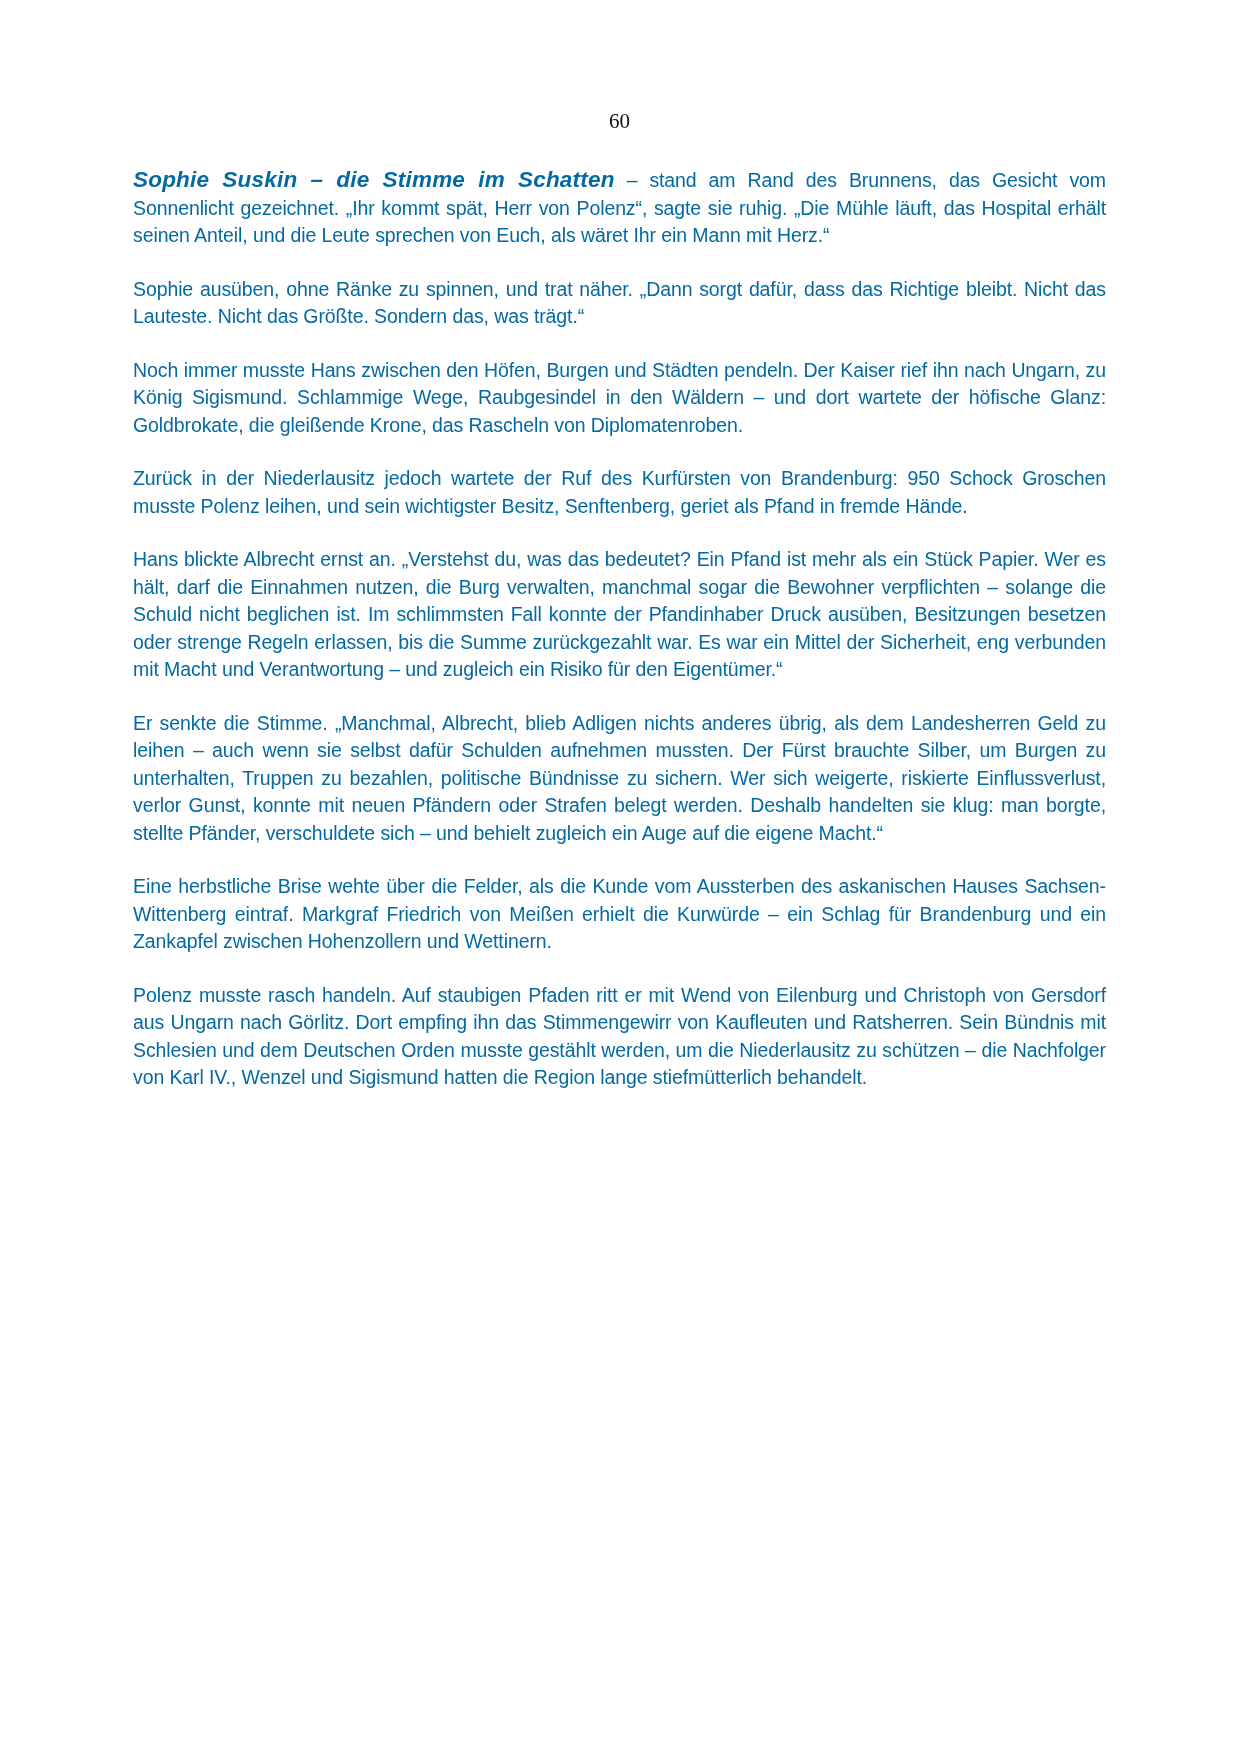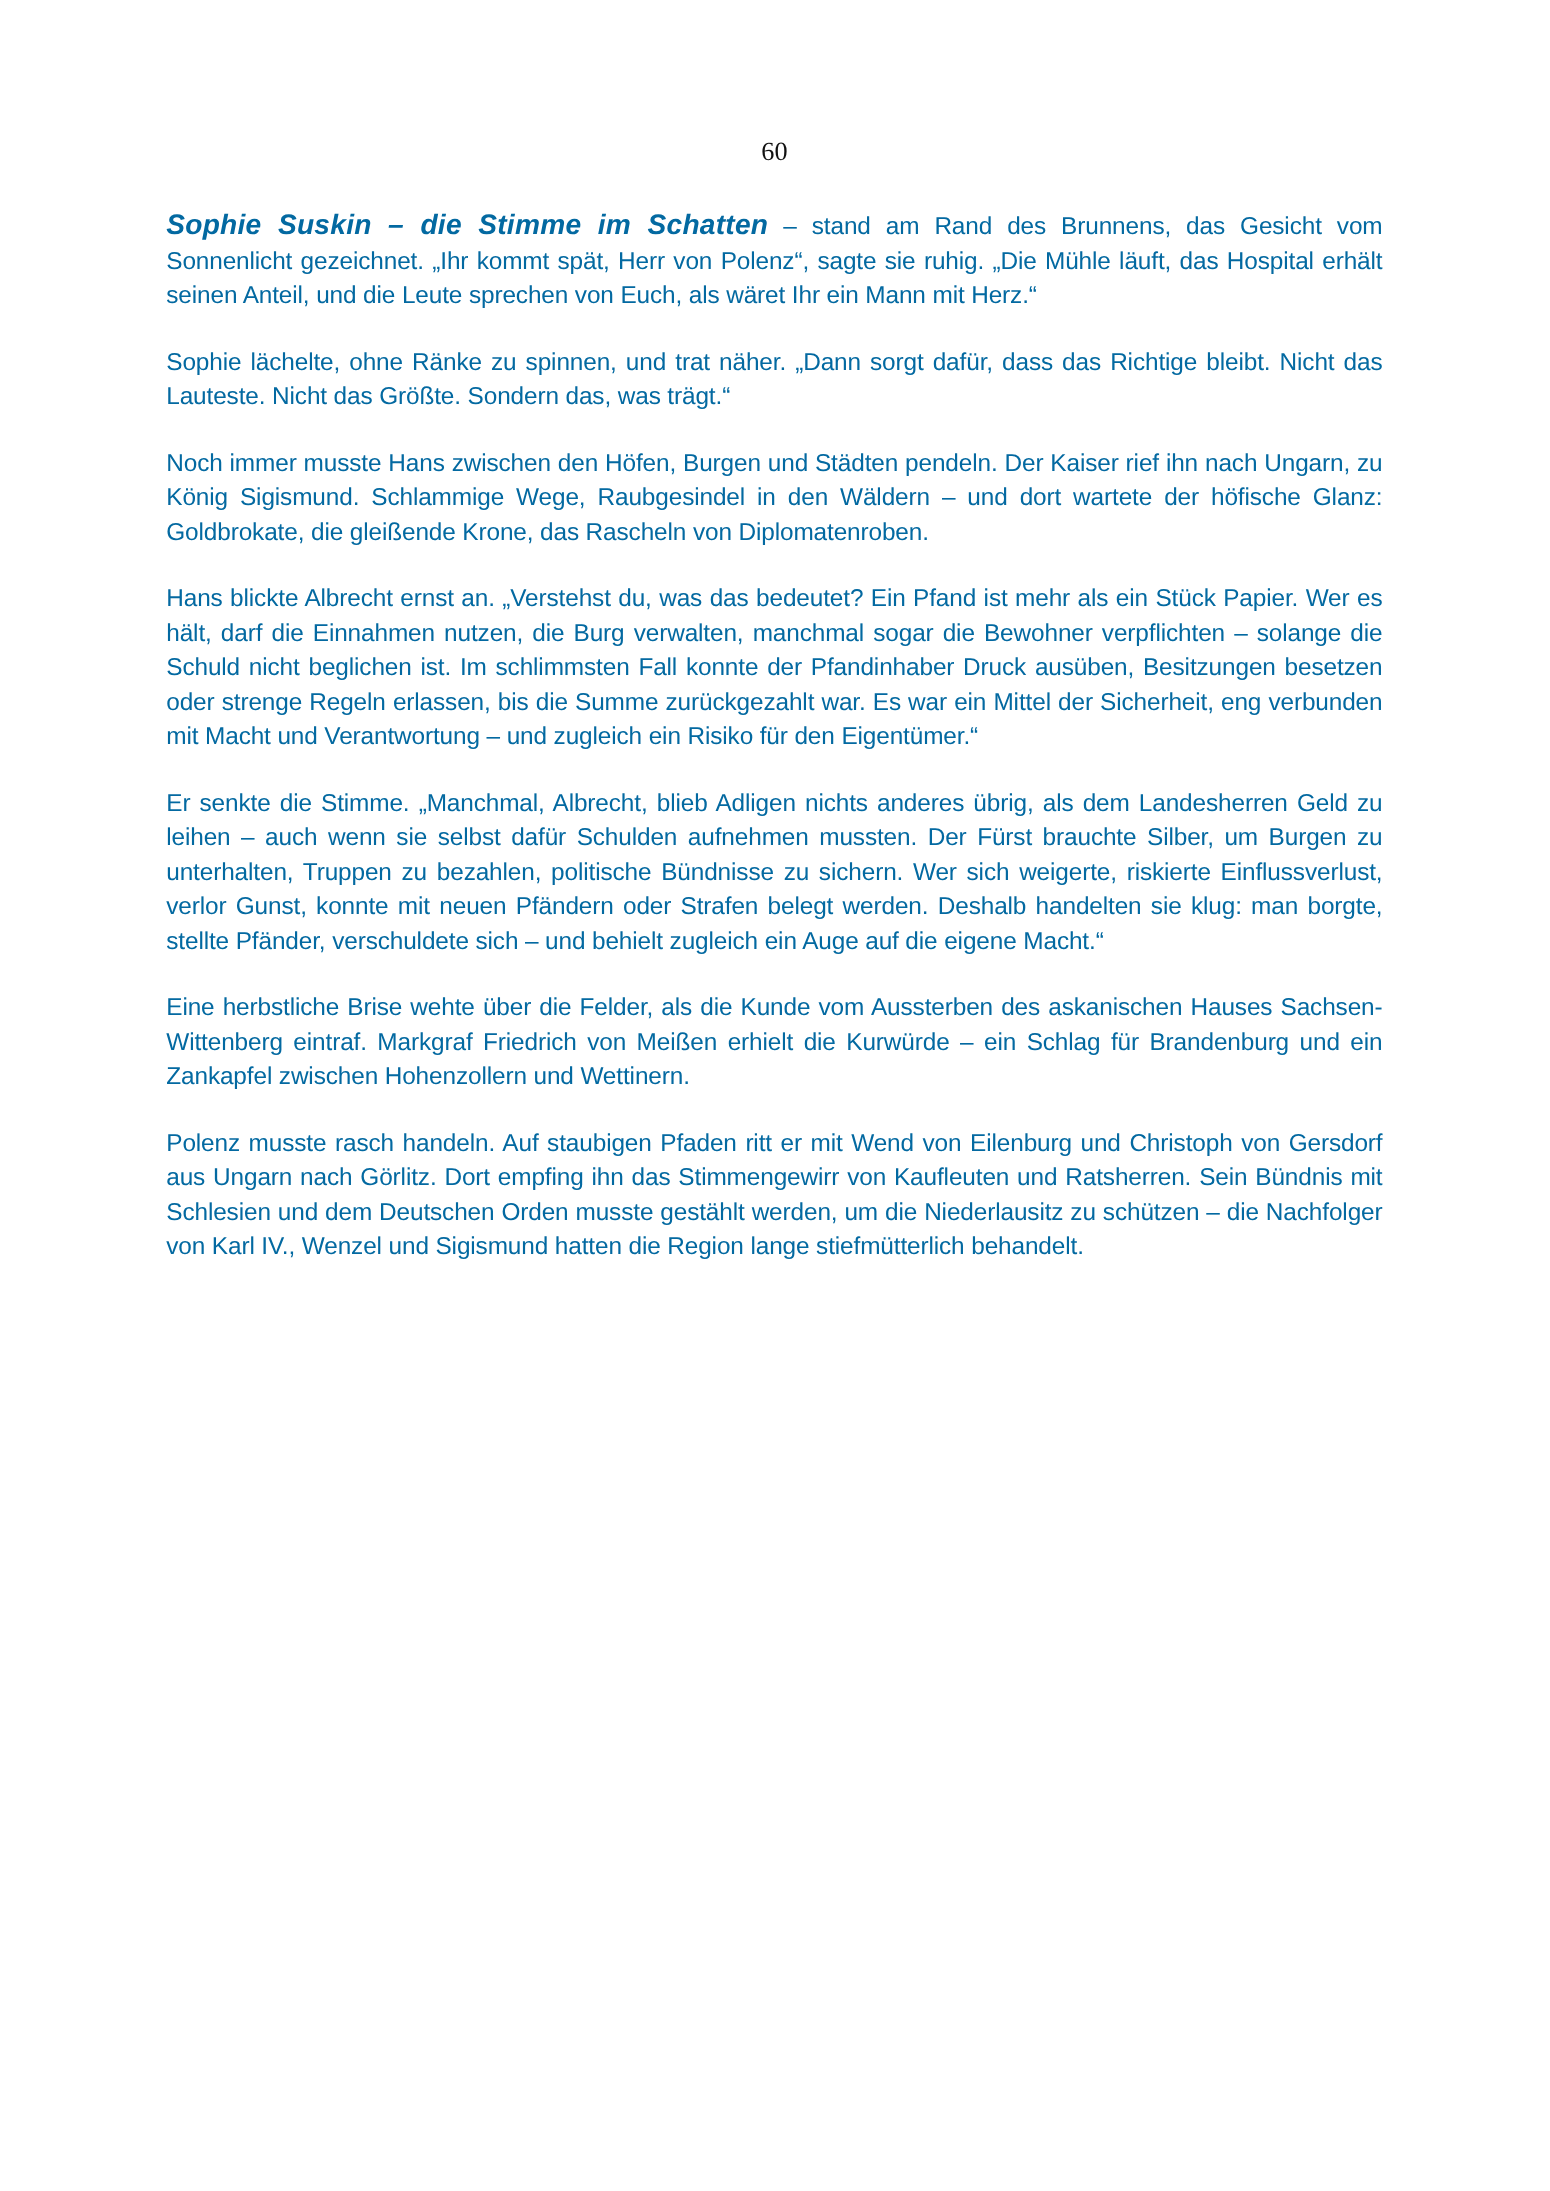--- a/index.html
+++ b/index.html
@@ -55,24 +55,25 @@
 
   <div class="page-number">60</div>
 
   <div class="body-text">
 
     <p>
       <span class="heading-lead">Sophie Suskin – die Stimme im Schatten</span><span> – stand am Rand des Brunnens, das Gesicht vom Sonnenlicht gezeichnet. „Ihr kommt spät, Herr von Polenz“, sagte sie ruhig. „Die Mühle läuft, das Hospital erhält seinen Anteil, und die Leute sprechen von Euch, als wäret Ihr ein Mann mit Herz.“</span>
     </p>
 
 
-    <p>Sophie lächelte, ohne Ränke zu spinnen, und trat näher. „Dann sorgt dafür, dass das Richtige bleibt. Nicht das Lauteste. Nicht das Größte. Sondern das, was trägt.“</p>
+    <p>Sophie ausüben, ohne Ränke zu spinnen, und trat näher. „Dann sorgt dafür, dass das Richtige bleibt. Nicht das Lauteste. Nicht das Größte. Sondern das, was trägt.“</p>
 
     <p>Noch immer musste Hans zwischen den Höfen, Burgen und Städten pendeln. Der Kaiser rief ihn nach Ungarn, zu König Sigismund. Schlammige Wege, Raubgesindel in den Wäldern – und dort wartete der höfische Glanz: Goldbrokate, die gleißende Krone, das Rascheln von Diplomatenroben.</p>
 
+    <p class="gap-large">Zurück in der Niederlausitz jedoch wartete der Ruf des Kurfürsten von Brandenburg: 950 Schock Groschen musste Polenz leihen, und sein wichtigster Besitz, Senftenberg, geriet als Pfand in fremde Hände.</p>
 
     <p>Hans blickte Albrecht ernst an. „Verstehst du, was das bedeutet? Ein Pfand ist mehr als ein Stück Papier. Wer es hält, darf die Einnahmen nutzen, die Burg verwalten, manchmal sogar die Bewohner verpflichten – solange die Schuld nicht beglichen ist. Im schlimmsten Fall konnte der Pfandinhaber Druck ausüben, Besitzungen besetzen oder strenge Regeln erlassen, bis die Summe zurückgezahlt war. Es war ein Mittel der Sicherheit, eng verbunden mit Macht und Verantwortung – und zugleich ein Risiko für den Eigentümer.“</p>
 
     <p>Er senkte die Stimme. „Manchmal, Albrecht, blieb Adligen nichts anderes übrig, als dem Landesherren Geld zu leihen – auch wenn sie selbst dafür Schulden aufnehmen mussten. Der Fürst brauchte Silber, um Burgen zu unterhalten, Truppen zu bezahlen, politische Bündnisse zu sichern. Wer sich weigerte, riskierte Einflussverlust, verlor Gunst, konnte mit neuen Pfändern oder Strafen belegt werden. Deshalb handelten sie klug: man borgte, stellte Pfänder, verschuldete sich – und behielt zugleich ein Auge auf die eigene Macht.“</p>
 
     <p class="gap-xlarge">Eine herbstliche Brise wehte über die Felder, als die Kunde vom Aussterben des askanischen Hauses Sachsen-Wittenberg eintraf. Markgraf Friedrich von Meißen erhielt die Kurwürde – ein Schlag für Brandenburg und ein Zankapfel zwischen Hohenzollern und Wettinern.</p>
 
     <p>Polenz musste rasch handeln. Auf staubigen Pfaden ritt er mit Wend von Eilenburg und Christoph von Gersdorf aus Ungarn nach Görlitz. Dort empfing ihn das Stimmengewirr von Kaufleuten und Ratsherren. Sein Bündnis mit Schlesien und dem Deutschen Orden musste gestählt werden, um die Niederlausitz zu schützen – die Nachfolger von Karl IV., Wenzel und Sigismund hatten die Region lange stiefmütterlich behandelt.</p>
 
   </div>

